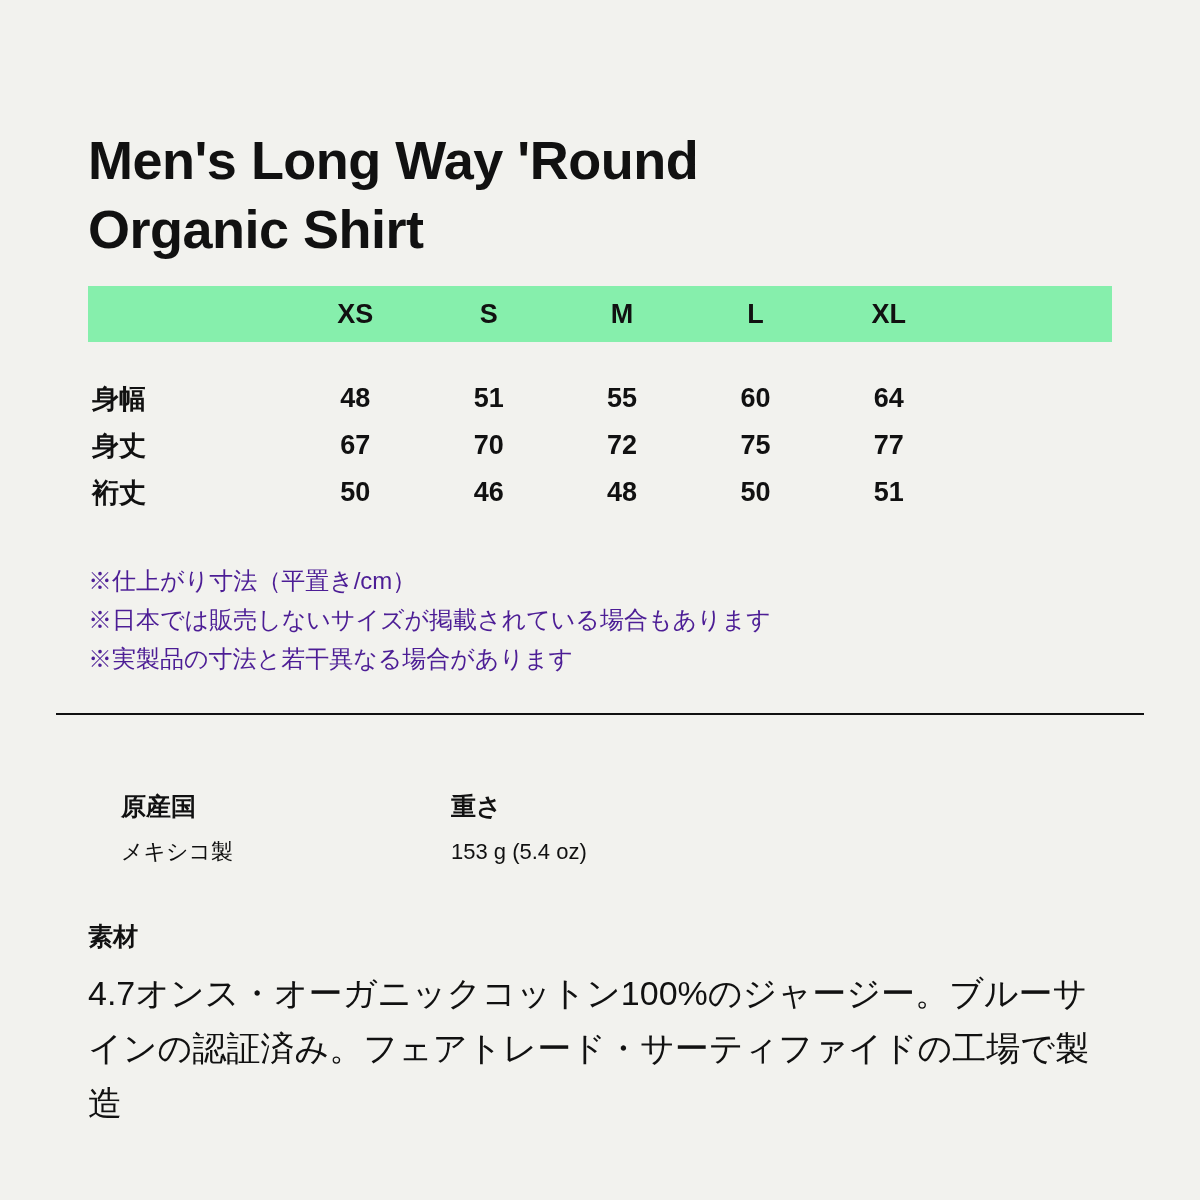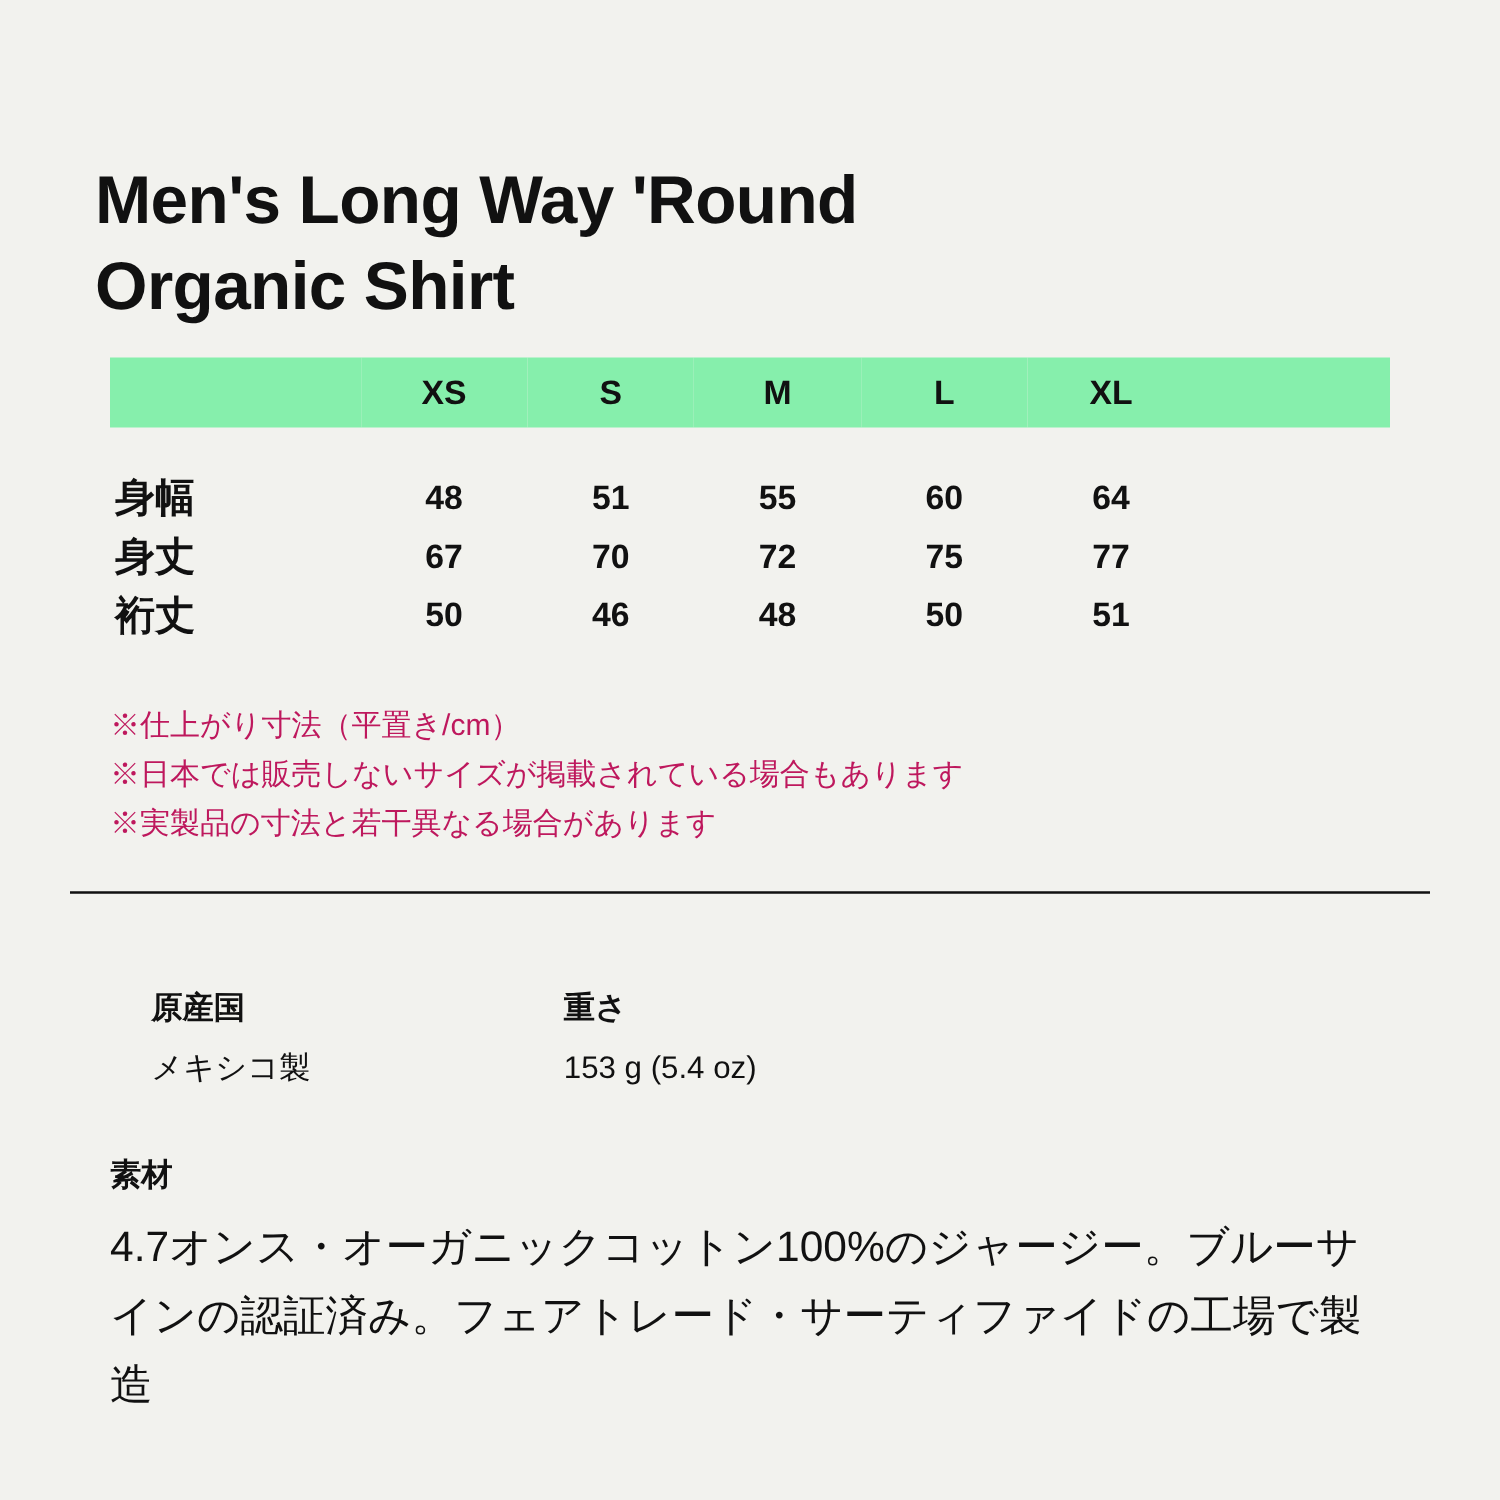--- a/index.html
+++ b/index.html
@@ -17,21 +17,21 @@
   .page {
     position: relative;
     width: 1200px;
     height: 1200px;
     box-sizing: border-box;
     padding: 0 88px;
   }
   .title {
     position: absolute;
     top: 126px;
-    left: 76px;
+    left: 88px;
     width: 880px;
     font-size: 54px;
     line-height: 1.28;
     font-weight: 700;
     letter-spacing: -0.5px;
     color: #111111;
     white-space: pre-line;
   }
 
   
@@ -53,42 +53,42 @@
     font-weight: 700;
   }
   .size-table thead th {
     height: 56px;
     vertical-align: middle;
   }
   .size-table th.rowlabel, .size-table td.rowlabel {
     text-align: left;
     padding-left: 4px;
     width: 200px;
-    font-size: 32px;
+    font-size: 27px;
     font-weight: 700;
   }
   .size-table tbody tr td {
     height: 47px;
     vertical-align: middle;
   }
   .size-table tbody tr:first-child td {
     padding-top: 33px;
   }
   col.sz { width: 133px; }
   col.pad { width: 156px; }
 
   
   .notes {
     position: absolute;
     top: 562px;
     left: 88px;
     width: 960px;
     font-size: 24px;
     line-height: 1.62;
-    color: #be185d;
+    color: #4c1d95;
   }
   .notes div { white-space: nowrap; }
 
   
   .divider {
     position: absolute;
     top: 713px;
     left: 56px;
     width: 1088px;
     height: 2px;
@@ -110,21 +110,21 @@
   .detail-col {
     width: 330px;
   }
   .detail-label {
     font-size: 25px;
     font-weight: 700;
     line-height: 1.35;
     margin-bottom: 13px;
   }
   .detail-value {
-    font-size: 25px;
+    font-size: 22px;
     font-weight: 400;
     line-height: 1.4;
   }
   .material-block {
     margin-top: 52px;
   }
   .material-text {
     font-size: 34px;
     line-height: 1.62;
     width: 1010px;

